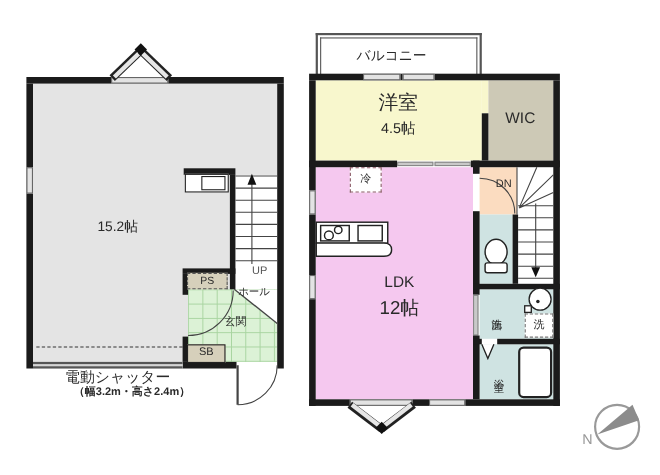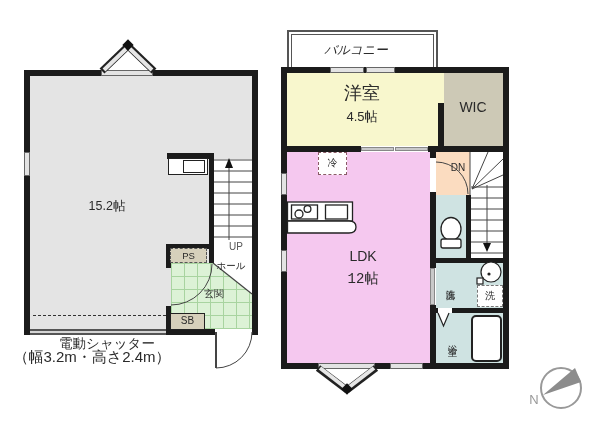--- a/index.html
+++ b/index.html
@@ -174,26 +174,26 @@
       <circle cx="561" cy="388" r="20" fill="#fff" stroke="#999" stroke-width="2"></circle>
       <polygon points="543,395 575,368 581,382" fill="#8c8c8c"></polygon>
     </g>
   </svg>
 
   <div class="lbl" style="left:107px;top:207px;font-size:12.5px;">15.2帖</div>
   <div class="lbl" style="left:236px;top:247px;font-size:10px;color:#555;">UP</div>
   <div class="lbl" style="left:231px;top:266px;font-size:9.5px;">ホール</div>
   <div class="lbl" style="left:214px;top:294px;font-size:10px;">玄関</div>
   <div class="lbl" style="left:107px;top:344px;font-size:13.5px;">電動シャッター</div>
-  <div class="lbl" style="left:92px;top:357px;font-size:15px;">（幅3.2m・高さ2.4m）</div>
+  <div class="lbl" style="left:120px;top:357px;font-size:10px;font-weight:bold;">（幅3.2m・高さ2.4m）</div>
 
-  <div class="lbl" style="left:356px;top:51px;font-size:12.5px;font-style:italic;">バルコニー</div>
+  <div class="lbl" style="left:356px;top:51px;font-size:12.5px;">バルコニー</div>
   <div class="lbl" style="left:362px;top:93px;font-size:18px;">洋室</div>
   <div class="lbl" style="left:362px;top:117px;font-size:13px;">4.5帖</div>
   <div class="lbl" style="left:473px;top:108px;font-size:14px;">WIC</div>
   <div class="lbl" style="left:363px;top:257px;font-size:14px;">LDK</div>
-  <div class="lbl" style="left:363px;top:280px;font-size:14px;font-family:Liberation Mono, monospace;">12帖</div>
+  <div class="lbl" style="left:363px;top:280px;font-size:17px;">12帖</div>
   <div class="lbl" style="left:458px;top:168px;font-size:10px;">DN</div>
   <div class="vlbl" style="left:450px;top:284px;font-size:9.5px;">洗面</div>
   <div class="vlbl" style="left:452px;top:339px;font-size:9.5px;">浴室</div>
   <div class="lbl" style="left:534px;top:400px;font-size:13px;color:#999;">N</div>
 
 </div>
 
 </body></html>

